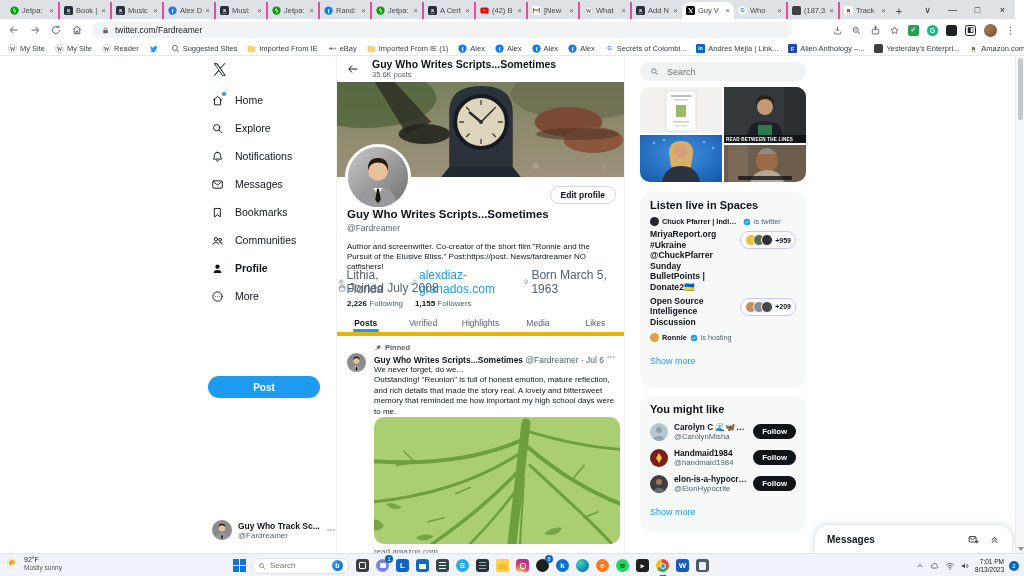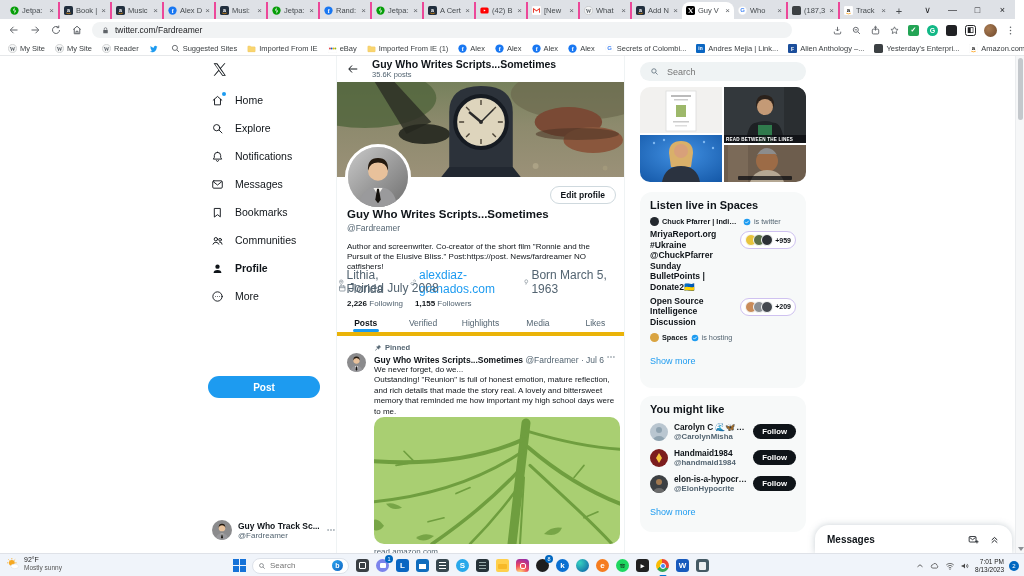--- a/index.html
+++ b/index.html
@@ -121,21 +121,21 @@
   .spacetitle { flex:1; font-size:8.6px; font-weight:bold; color:#0f1419; line-height:10.6px; }
   .lpill { display:flex; align-items:center; border:1px solid #cfc2f0; border-radius:10px; background:#fff; padding:2px 4px; flex:none; margin-top:2px; }
   .lpill .pav { width:12px; height:12px; border-radius:50%; border:1px solid #f7f9f9; margin-left:-4px; }
   .lpill .pav:first-child { margin-left:0; }
   .lpill .pcount { font-size:7px; font-weight:bold; color:#0f1419; margin-left:2px; }
   .showmore { font-size:9px; color:#1d9bf0; margin-top:14px; cursor:pointer; }
   .surow { display:flex; align-items:center; gap:6px; margin-top:7px; }
   .suav { width:18px; height:18px; border-radius:50%; flex:none; }
   .sunames { flex:1; min-width:0; }
   .suname { font-size:8.3px; font-weight:bold; color:#0f1419; white-space:nowrap; overflow:hidden; text-overflow:ellipsis; }
-  .suhandle { font-size:7.8px; color:#536471;font-weight:bold; }
+  .suhandle { font-size:7.8px; color:#536471; }
   .followbtn { background:#0f1419; color:#fff; border:none; border-radius:8px; height:15px; padding:0 9px; font-size:7.8px; font-weight:bold; font-family:inherit; cursor:pointer; flex:none; }
 
   .msgdock { position:absolute; left:815px; bottom:0; width:197px; height:28px; background:#fff; border-radius:14px 14px 0 0; box-shadow:0 0 7px rgba(101,119,134,.35); display:flex; align-items:center; gap:10px; padding:0 12px; }
   .msgdock .mtitle { flex:1; font-size:10px; font-weight:800; color:#0f1419; }
   .msgdock svg { width:11px; height:11px; }
 
   .pagescroll { position:absolute; right:0; top:0; bottom:0; width:9px; background:#f6f7f8; border-left:1px solid #ebedef; }
   .pthumb { position:absolute; top:2px; left:1.5px; width:5px; height:62px; border-radius:3px; background:#c4c8cc; }
   .parrow { position:absolute; bottom:2px; left:1.5px; width:0; height:0; border-left:3px solid transparent; border-right:3px solid transparent; border-top:4px solid #8d9196; }
 
@@ -957,21 +957,21 @@
               <div class="spacetitle">Open Source Intelligence Discussion</div>
               <div class="lpill">
                 <span class="pav" style="background:#c98c5a"></span>
                 <span class="pav" style="background:#8a8f94"></span>
                 <span class="pav" style="background:#43484f"></span>
                 <span class="pcount">+209</span>
               </div>
             </div>
             <div class="hostrow">
               <span class="hostav" style="background:#d9a441"></span>
-              <span class="hostname">Spaces</span>
+              <span class="hostname">Ronnie</span>
               <span class="hbadge">
                 <svg viewBox="0 0 24 24">
                   <circle cx="12" cy="12" r="10" fill="#1d9bf0"></circle>
                   <path d="m7.5 12.3 3 3 6-6.2" stroke="#fff" stroke-width="2.4" fill="none" stroke-linecap="round" stroke-linejoin="round"></path>
                 </svg>
               </span>
               <span class="hoststatus">is hosting</span>
             </div>
           </div>
         <div class="showmore">Show more</div>

